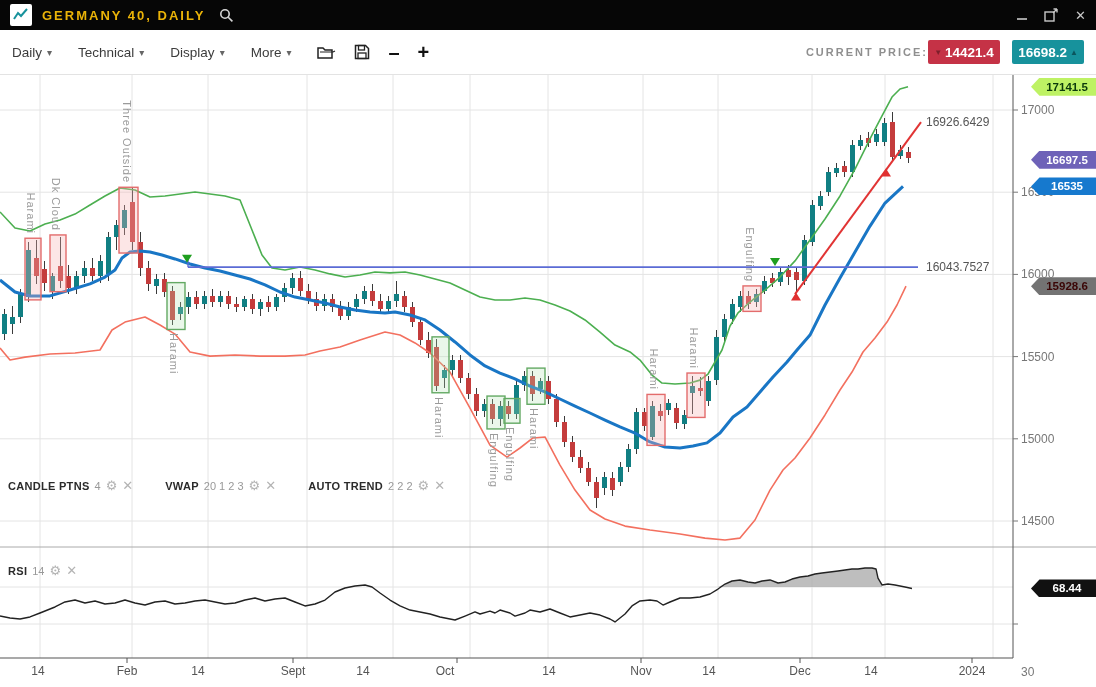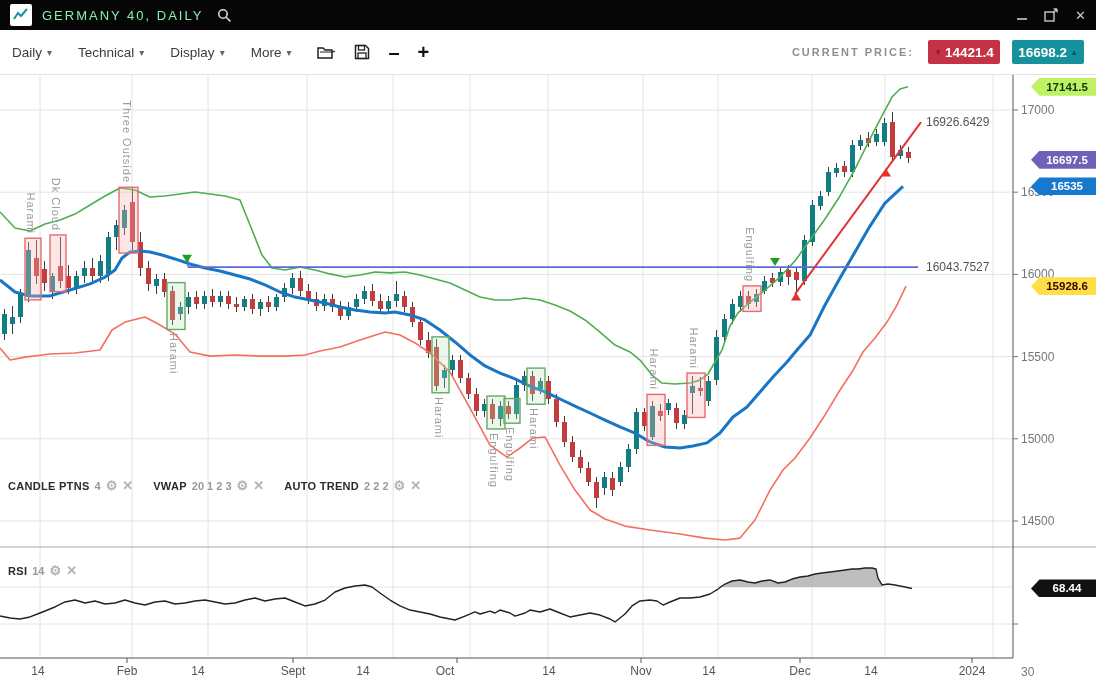--- a/index.html
+++ b/index.html
@@ -5,57 +5,57 @@
   * { margin:0; padding:0; box-sizing:border-box; }
   html,body { width:1096px; height:687px; overflow:hidden; background:#fff;
               font-family:"Liberation Sans", sans-serif; }
   .app { position:relative; width:1096px; height:687px; background:#fff; }
 
   
   .titlebar { position:absolute; top:0; left:0; width:1096px; height:30px;
               background:#060606; display:flex; align-items:center; padding:0 10px; }
   .logo { width:22px; height:22px; background:#fff; border-radius:2px;
           display:flex; align-items:center; justify-content:center; margin-right:10px; }
-  .wtitle { color:#86efac; font-size:13px; font-weight:normal; letter-spacing:2px; }
+  .wtitle { color:#eab308; font-size:13px; font-weight:bold; letter-spacing:2px; }
   .tsearch { margin-left:14px; display:flex; align-items:center; cursor:pointer; }
   .tspacer { flex:1; }
   .winbtn { color:#c9c9c9; margin-left:16px; font-size:13px; cursor:pointer;
             display:flex; align-items:center; height:30px; }
 
   
   .toolbar { position:absolute; top:30px; left:0; width:1096px; height:45px;
              background:#fff; border-bottom:1px solid #e3e3e3;
              display:flex; align-items:center; padding:0 12px; }
   .menu { font-size:13.5px; color:#3c3c3c; font-weight:500; margin-right:26px;
           cursor:pointer; display:flex; align-items:center; gap:5px; }
   .caret { font-size:10px; color:#666; }
   .tb-icon { margin-right:18px; cursor:pointer; display:flex; align-items:center; color:#222; }
   .tb-text-icon { font-size:20px; font-weight:bold; color:#111; margin-right:18px; cursor:pointer; line-height:1; }
   .cp-label { margin-left:auto; font-size:11px; font-weight:bold; letter-spacing:2px;
-              color:#8f8f8f; margin-right:14px; }
+              color:#8f8f8f; }
   .pricebox { width:72px; height:24px; border-radius:2px; color:#fff; font-size:13.5px;
               font-weight:bold; display:flex; align-items:center; justify-content:center;
               gap:3px; margin-right:12px; }
   .pricebox .dir { font-size:8px; }
 
   
   .chart-wrap { position:absolute; top:75px; left:0; width:1096px; height:612px; background:#fff; }
   #chart-svg { position:absolute; top:0; left:0; }
   #overlay { position:absolute; top:0; left:0; width:1096px; height:612px; pointer-events:none; }
 
   .ylabel { position:absolute; left:1021px; font-size:12px; color:#777; }
   .xlabel { position:absolute; font-size:12px; color:#555; transform:translateX(-50%); }
   .tag { position:absolute; left:1031px; width:65px; height:18px; line-height:18px;
          font-size:11.5px; font-weight:bold; text-align:center; padding-left:7px;
          clip-path:polygon(13% 0, 100% 0, 100% 100%, 13% 100%, 0 50%); }
   .pattern-label { position:absolute; writing-mode:vertical-rl; font-size:11px;
                    color:#9b9b9b; letter-spacing:1px; white-space:nowrap; }
   .annot { position:absolute; font-size:12px; color:#555; white-space:nowrap; }
 
-  .legend { position:absolute; left:8px; display:flex; align-items:center; gap:20px;font-weight:bold; }
+  .legend { position:absolute; left:8px; display:flex; align-items:center; gap:32px; }
   .legend .item { display:flex; align-items:center; gap:5px; }
   .legend b { font-size:11px; color:#2b2b2b; letter-spacing:.3px; }
   .legend i { font-style:normal; font-size:11px; color:#999; }
   .licon { font-size:13px; color:#b3b3b3; cursor:pointer; line-height:1; pointer-events:auto; }
 </style>
 </head>
 <body>
 
 <div class="app">
 
@@ -451,21 +451,21 @@
         <div class="xlabel" style="left: 641px; top: 589px;">Nov</div>
         <div class="xlabel" style="left: 709px; top: 589px;">14</div>
         <div class="xlabel" style="left: 800px; top: 589px;">Dec</div>
         <div class="xlabel" style="left: 871px; top: 589px;">14</div>
         <div class="xlabel" style="left: 972px; top: 589px;">2024</div>
         <div class="annot" style="left: 926px; top: 40.0599px;">16926.6429</div>
         <div class="annot" style="left: 926px; top: 185.207px;">16043.7527</div>
         <div class="tag" style="top: 2.7374px; background: #bef264; color: rgb(11, 58, 11);">17141.5</div>
         <div class="tag" style="top: 75.731px; background: rgb(110, 98, 184); color: rgb(255, 255, 255);">16697.5</div>
         <div class="tag" style="top: 102.446px; background: rgb(22, 121, 206); color: rgb(255, 255, 255);">16535</div>
-        <div class="tag" style="top: 202.138px; background: #fde047; color: rgb(58, 6, 6);">15928.6</div>
+        <div class="tag" style="top: 202.138px; background: #737373; color: rgb(58, 6, 6);">15928.6</div>
         <div class="tag" style="top: 504.443px; background: rgb(17, 17, 17); color: rgb(255, 255, 255);">68.44</div>
       </div>
 
     <div class="legend" style="top:404px">
       <span class="item">
         <b>CANDLE PTNS</b>
           <i>4</i>
         <span class="licon">⚙</span>
         <span class="licon">✕</span>
       </span>

